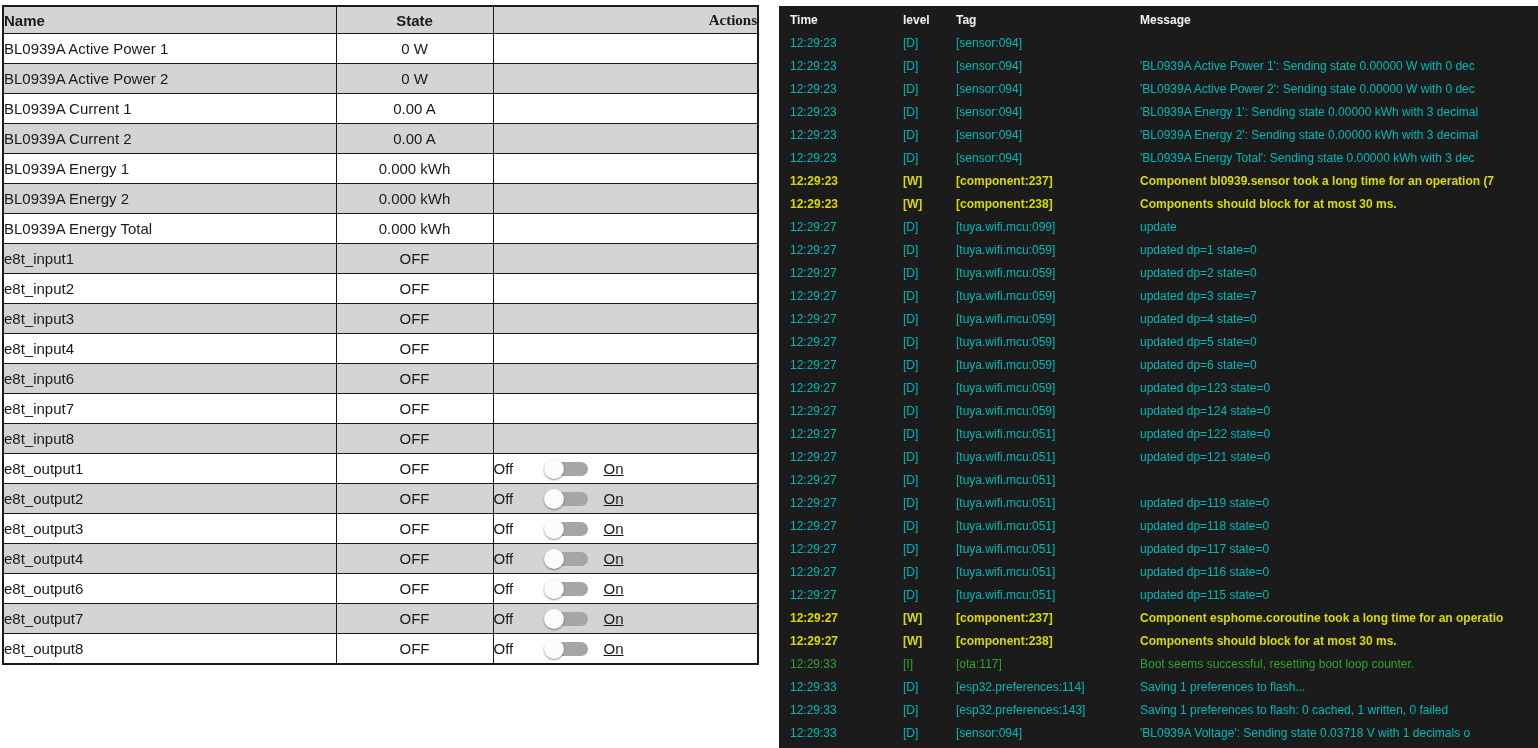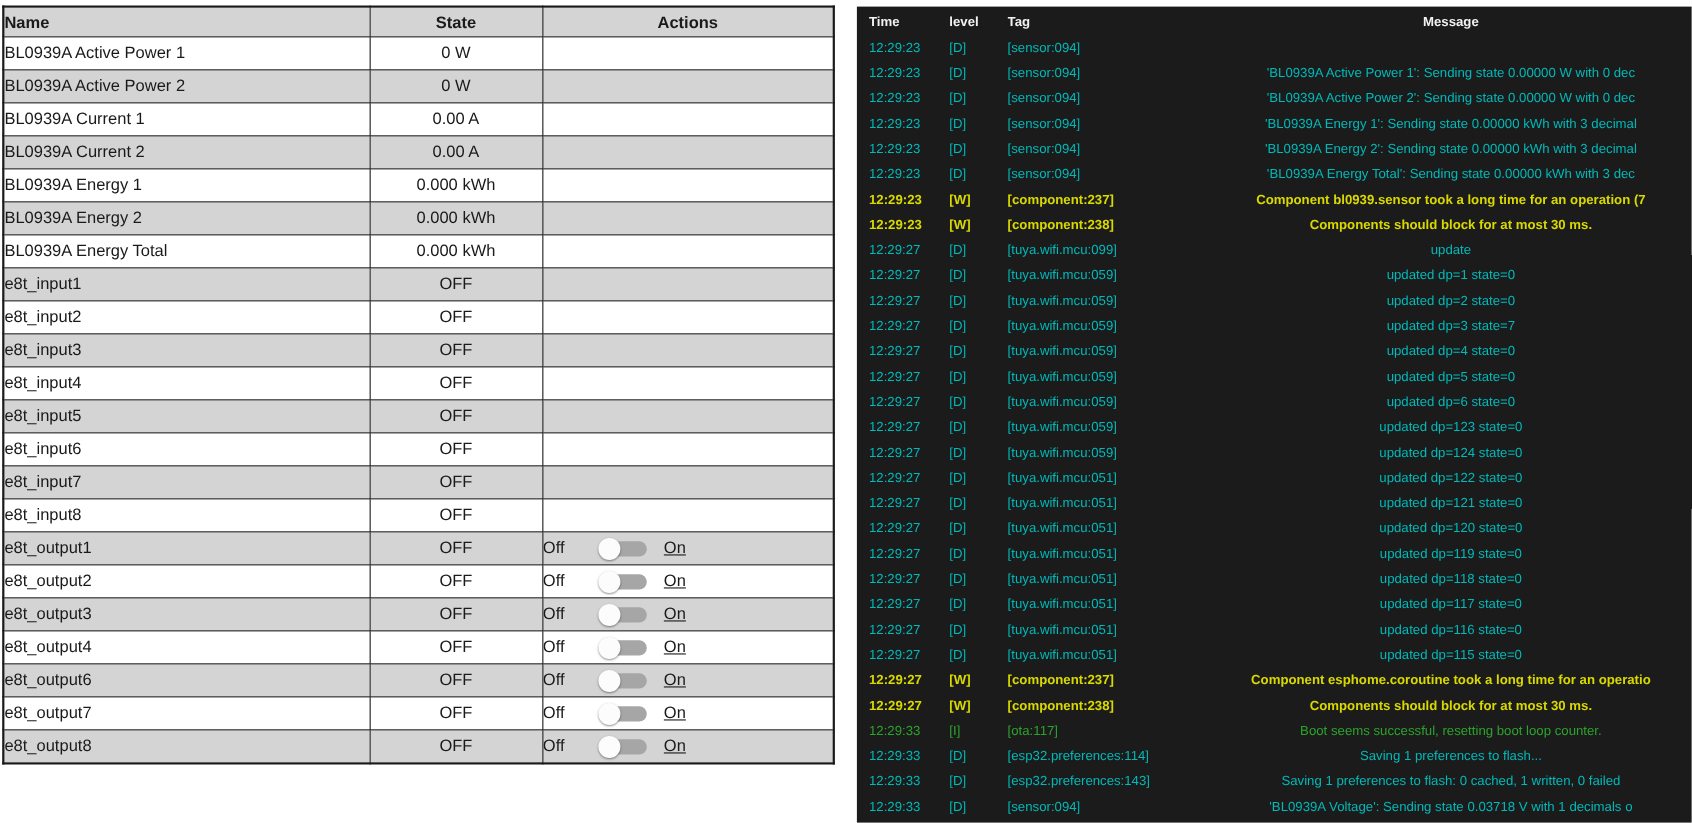--- a/index.html
+++ b/index.html
@@ -39,21 +39,21 @@
     background: #d4d4d4;
     font-weight: 700;
   }
   .entity-table tbody td { height: 29px; background: #ffffff; }
   .entity-table tbody tr:nth-child(even) td { background: #d4d4d4; }
   .col-w-name { width: 333px; }
   .col-w-state { width: 157px; }
   .col-w-actions { width: 265px; }
   .th-name, .td-name { text-align: left; padding-left: 10px; }
   .th-state, .td-state { text-align: center; }
-  .th-actions { text-align: center; padding-left: 10px; }
+  .th-actions { text-align: right; padding-left: 10px; font-family: Liberation Serif, serif; }
   .td-actions { padding-left: 13px; }
 
   .actions-inner { display: none; align-items: center; height: 100%; }
   .lbl-off { width: 26px; flex: none; }
   .lbl-on { flex: none; text-decoration: underline; }
   .switch {
     position: relative;
     display: inline-block;
     width: 44px;
     height: 24px;
@@ -93,23 +93,23 @@
     font-size: 12px;
   }
   .log-row {
     display: flex;
     height: 23px;
     line-height: 23px;
     white-space: pre;
     overflow: hidden;
   }
   .log-row .col-time  { width: 73px;  flex: none; overflow: hidden; }
-  .log-row .col-level { width: 53px;  flex: none; overflow: hidden; }
+  .log-row .col-level { width: 53px;  flex: none; overflow: hidden; margin-left: 40px; }
   .log-row .col-tag   { width: 184px; flex: none; overflow: hidden; }
-  .log-row .col-msg   { flex: 1; overflow: hidden; text-align: center; }
+  .log-row .col-msg   { flex: 1; overflow: hidden; }
   .log-header { color: var(--log-header, #f2f2f2); font-weight: 700; }
   .lvl-D { color: var(--c-debug, #00b9b9); }
   .lvl-W { color: var(--c-warning, #d9d900); font-weight: 700; }
   .lvl-I { color: var(--c-info, #2da32d); }
 </style>
 </head>
 <body>
 
 <div class="app">
 
@@ -210,27 +210,20 @@
   </tr>
 
   <tr class="entity-row">
     <td class="td-name">e8t_input4</td>
     <td class="td-state">OFF</td>
     <td class="td-actions">
       
     </td>
   </tr>
 
-  <tr class="entity-row">
-    <td class="td-name">e8t_input5</td>
-    <td class="td-state">OFF</td>
-    <td class="td-actions">
-      
-    </td>
-  </tr>
 
   <tr class="entity-row">
     <td class="td-name">e8t_input6</td>
     <td class="td-state">OFF</td>
     <td class="td-actions">
       
     </td>
   </tr>
 
   <tr class="entity-row">
@@ -495,21 +488,20 @@
     <span class="col-time">12:29:27</span>
     <span class="col-level">[D]</span>
     <span class="col-tag">[tuya.wifi.mcu:051]</span>
     <span class="col-msg">updated dp=121 state=0</span>
   </div>
 
   <div class="log-row lvl-D">
     <span class="col-time">12:29:27</span>
     <span class="col-level">[D]</span>
     <span class="col-tag">[tuya.wifi.mcu:051]</span>
-    <span class="col-msg">updated dp=120 state=0</span>
   </div>
 
   <div class="log-row lvl-D">
     <span class="col-time">12:29:27</span>
     <span class="col-level">[D]</span>
     <span class="col-tag">[tuya.wifi.mcu:051]</span>
     <span class="col-msg">updated dp=119 state=0</span>
   </div>
 
   <div class="log-row lvl-D">

